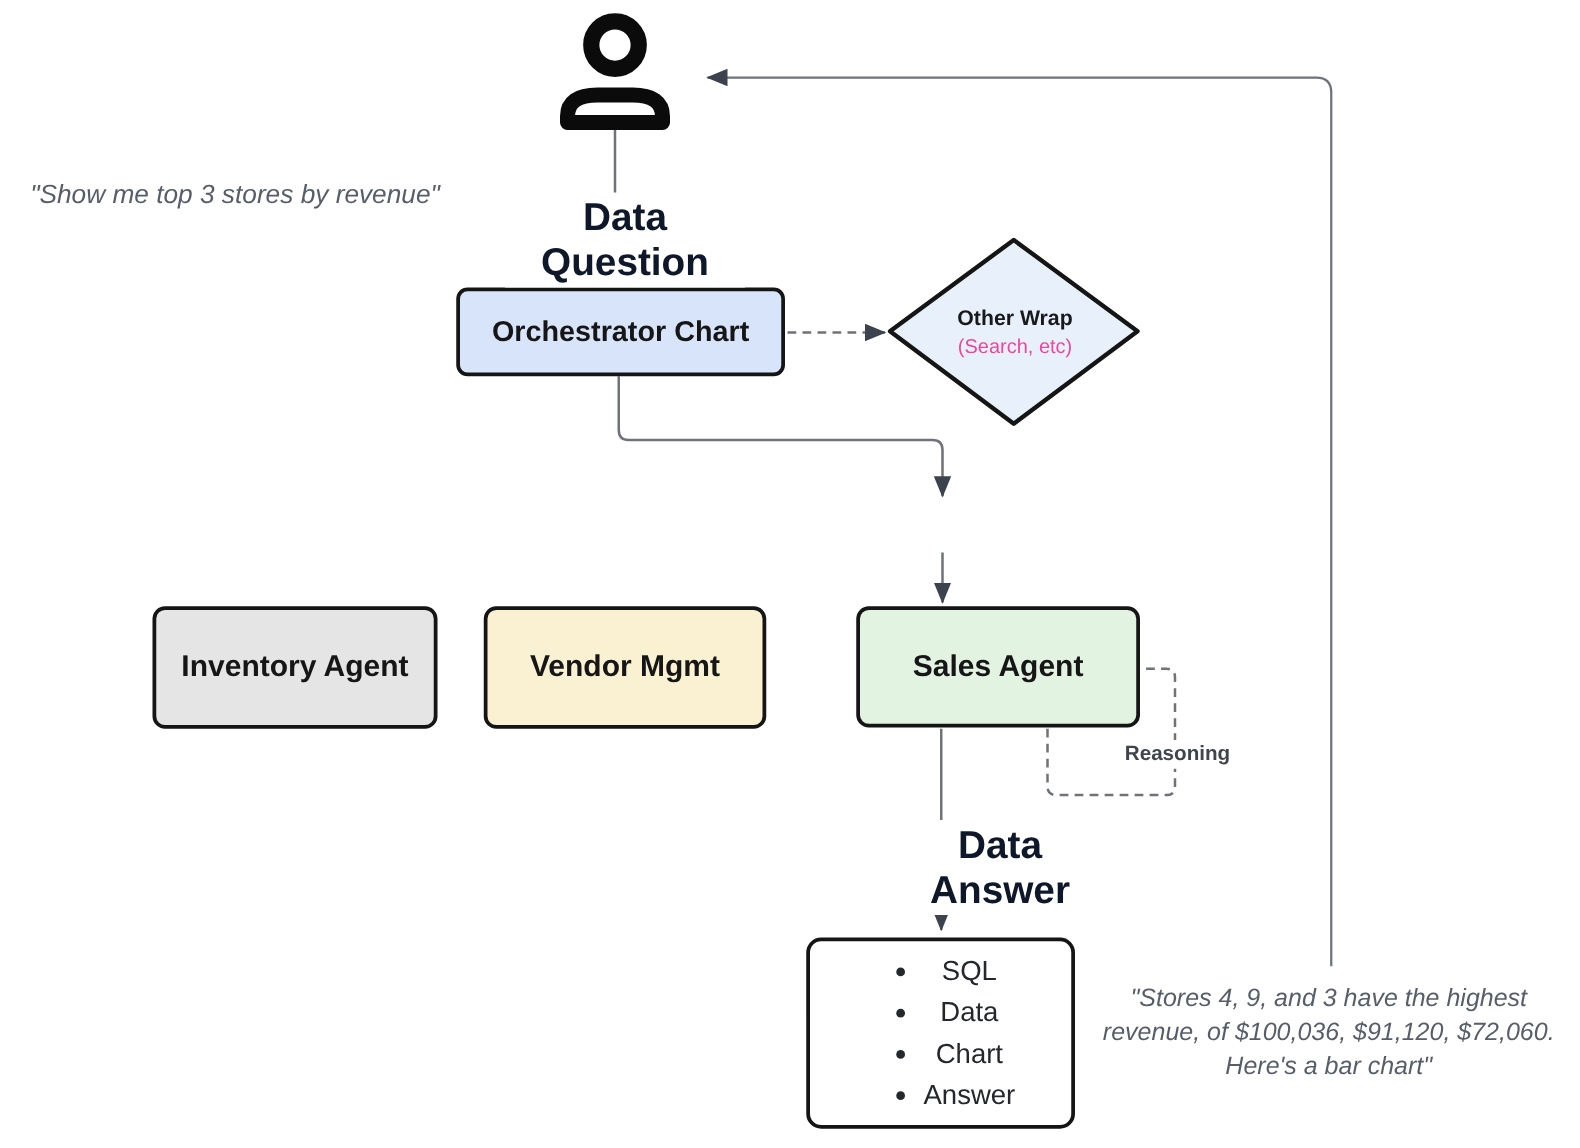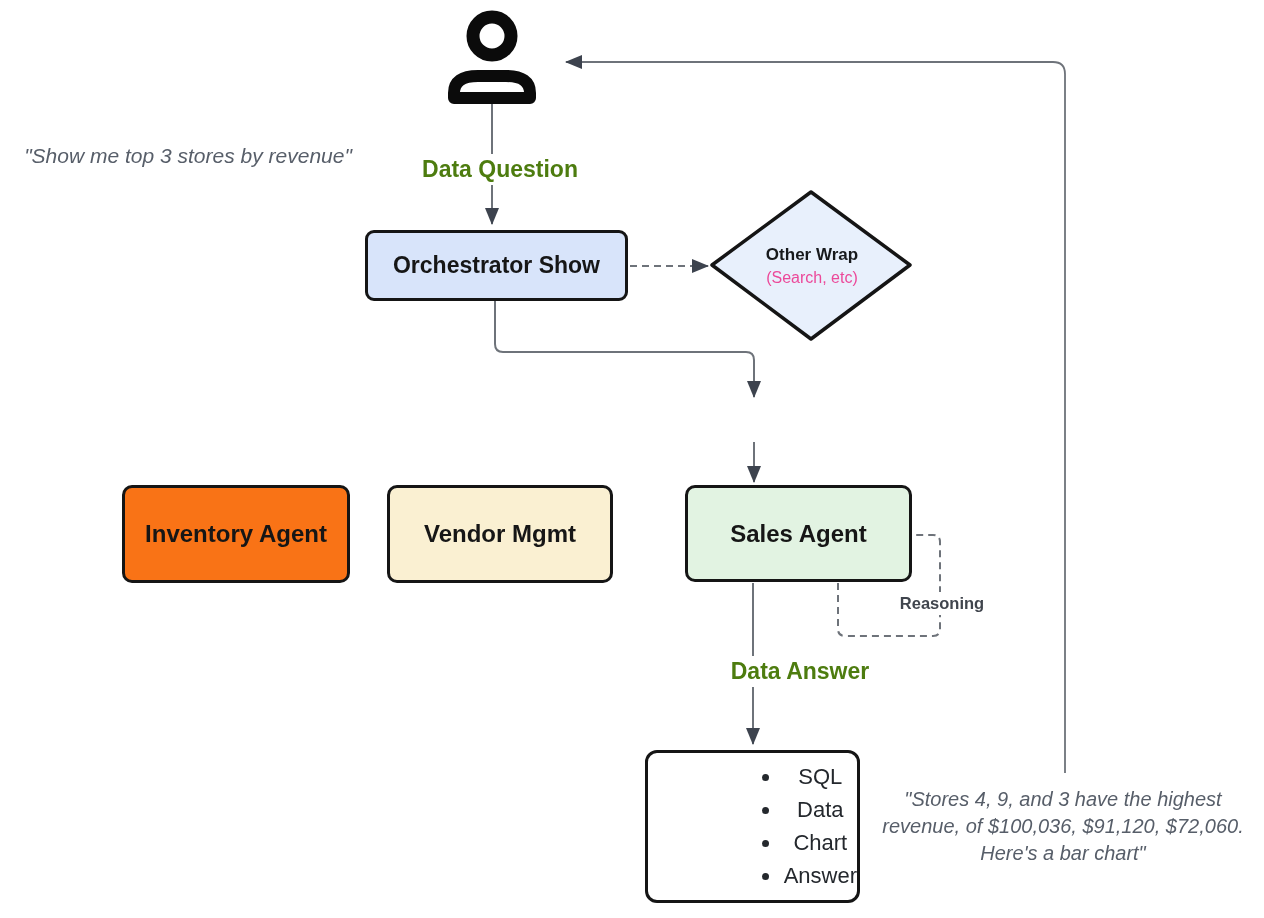--- a/index.html
+++ b/index.html
@@ -28,21 +28,21 @@
   }
   .node-orchestrator { left: 365px; top: 230px; width: 263px; height: 71px; font-size: 23px; border-radius: 9px; }
   .node-bar          { left: 120px; top: 402px; width: 745px; height: 40px; font-size: 23px; border-radius: 12px; }
   .node-inventory    { left: 122px; top: 485px; width: 228px; height: 98px; font-size: 24px; }
   .node-vendor       { left: 387px; top: 485px; width: 226px; height: 98px; font-size: 24px; }
   .node-sales        { left: 645px; top: 485px; width: 227px; height: 97px; font-size: 24px; margin-left: 40px; }
 
   .node-output {
     left: 645px; top: 750px; width: 215px; height: 153px;
     background: #ffffff;
-    justify-content: flex-end;
+    justify-content: center;
     align-items: center;
     font-weight: 400;
     border-radius: 12px;
   }
   .node-output ul {
     margin: 0;
     padding-left: 44px;
     list-style: disc;
     font-size: 22px;
     color: #24282d;
@@ -57,22 +57,22 @@
     line-height: 21px;
   }
   .diamond-title { font-weight: 700; font-size: 17px; color: #17191c; }
   .diamond-sub   { font-weight: 400; font-size: 16px; color: #ec4899; margin-top: 2px; }
 
   .flow-label {
     position: absolute;
     z-index: 3;
     background: #ffffff;
     font-weight: 700;
-    font-size: 23px;
-    color: #4d7c0f;
+    font-size: 31px;
+    color: #0f172a;
     text-align: center;
     padding: 2px 6px;
   }
   .lbl-question { left: 404px; top: 154px; width: 180px; }
   .lbl-answer   { left: 708px; top: 632px; width: 172px; margin-top: 24px; }
   .lbl-reasoning {
     left: 890px; top: 592px; width: 104px;
     font-size: 16.5px; color: #40454d; padding: 2px 0;
   }
 
@@ -125,29 +125,29 @@
   <div class="quote quote-right">
     <div>"Stores 4, 9, and 3 have the highest</div>
     <div>revenue, of $100,036, $91,120, $72,060.</div>
     <div>Here's a bar chart"</div>
   </div>
 
   <div class="flow-label lbl-question">Data Question</div>
   <div class="flow-label lbl-answer">Data Answer</div>
   <div class="flow-label lbl-reasoning">Reasoning</div>
 
-  <div class="node node-orchestrator" style="background: rgb(216, 228, 250);">Orchestrator Show</div>
+  <div class="node node-orchestrator" style="background: rgb(216, 228, 250);">Orchestrator Chart</div>
 
   <div class="diamond-text">
     <div class="diamond-title">Other Wrap</div>
     <div class="diamond-sub">(Search, etc)</div>
   </div>
 
 
-  <div class="node node-inventory" style="background: #f97316;">Inventory Agent</div>
+  <div class="node node-inventory" style="background: #e5e5e5;">Inventory Agent</div>
 
   <div class="node node-vendor" style="background: rgb(250, 240, 210);">Vendor Mgmt</div>
 
   <div class="node node-sales" style="background: rgb(226, 243, 226);">Sales Agent</div>
 
   <div class="node node-output">
     <ul>
       <li>SQL</li>
       <li>Data</li>
       <li>Chart</li>

